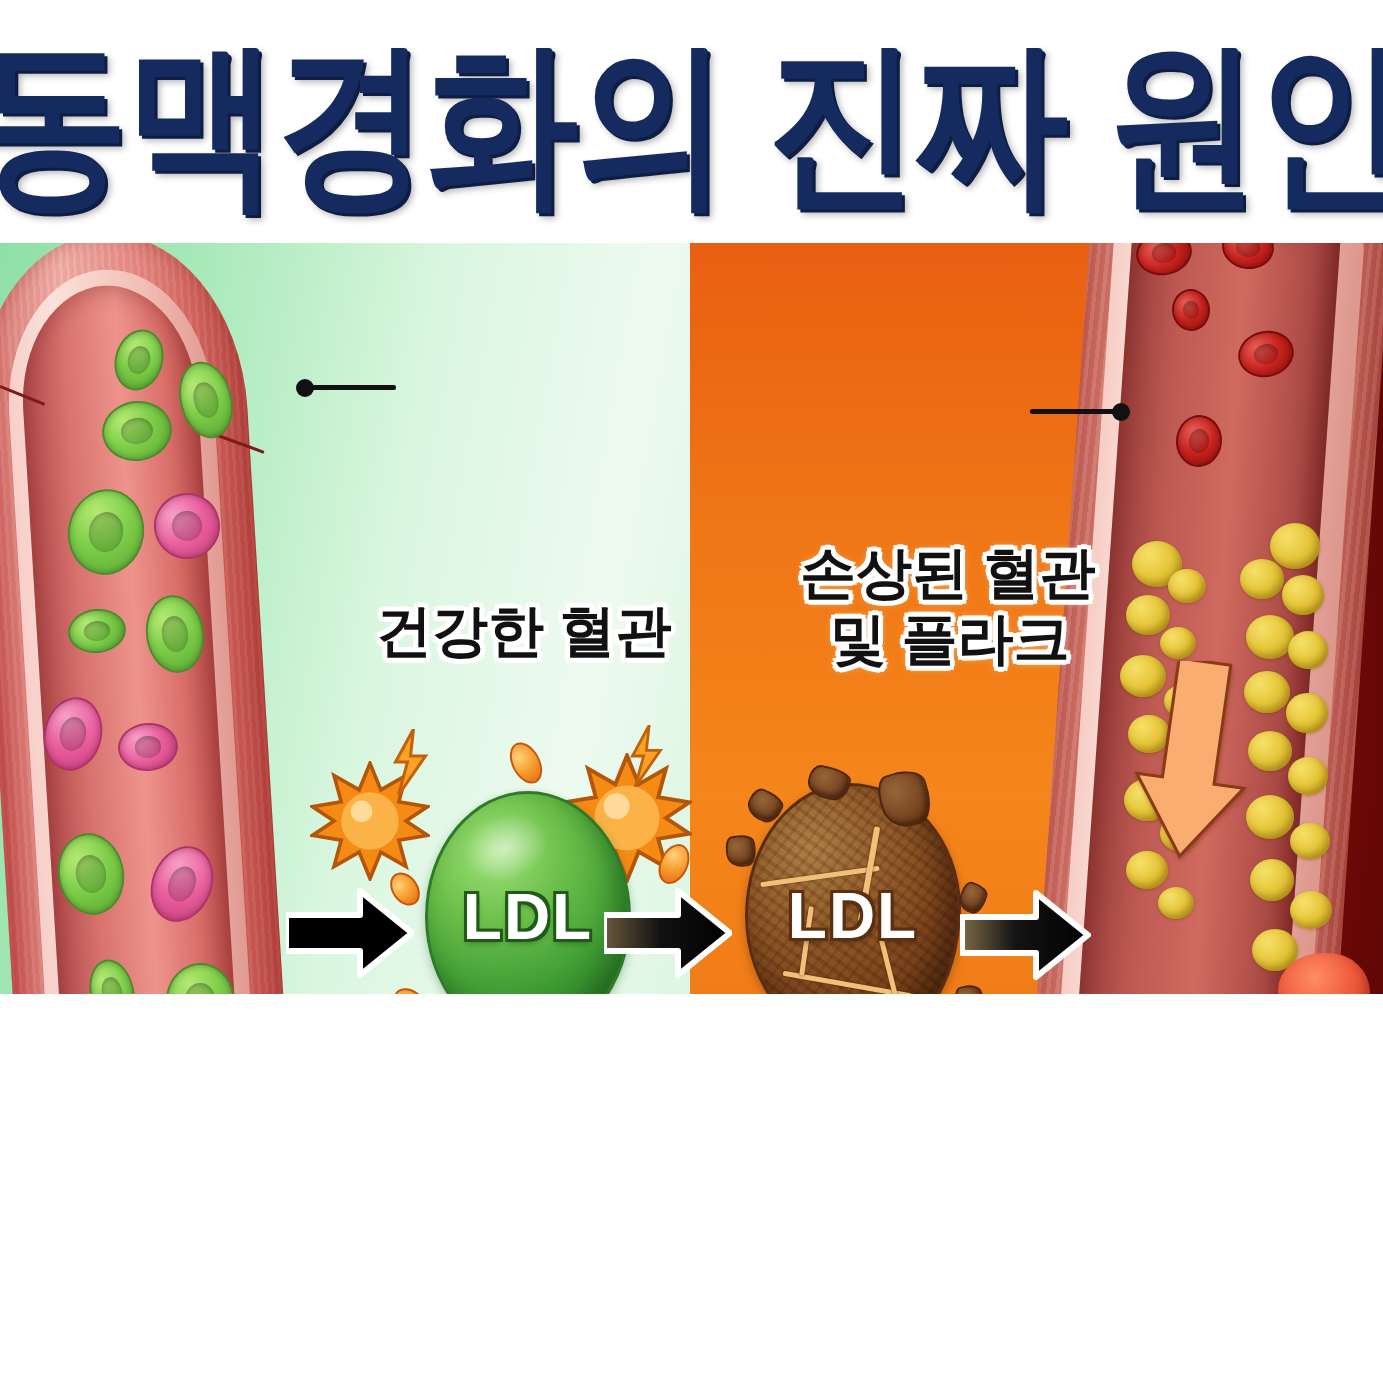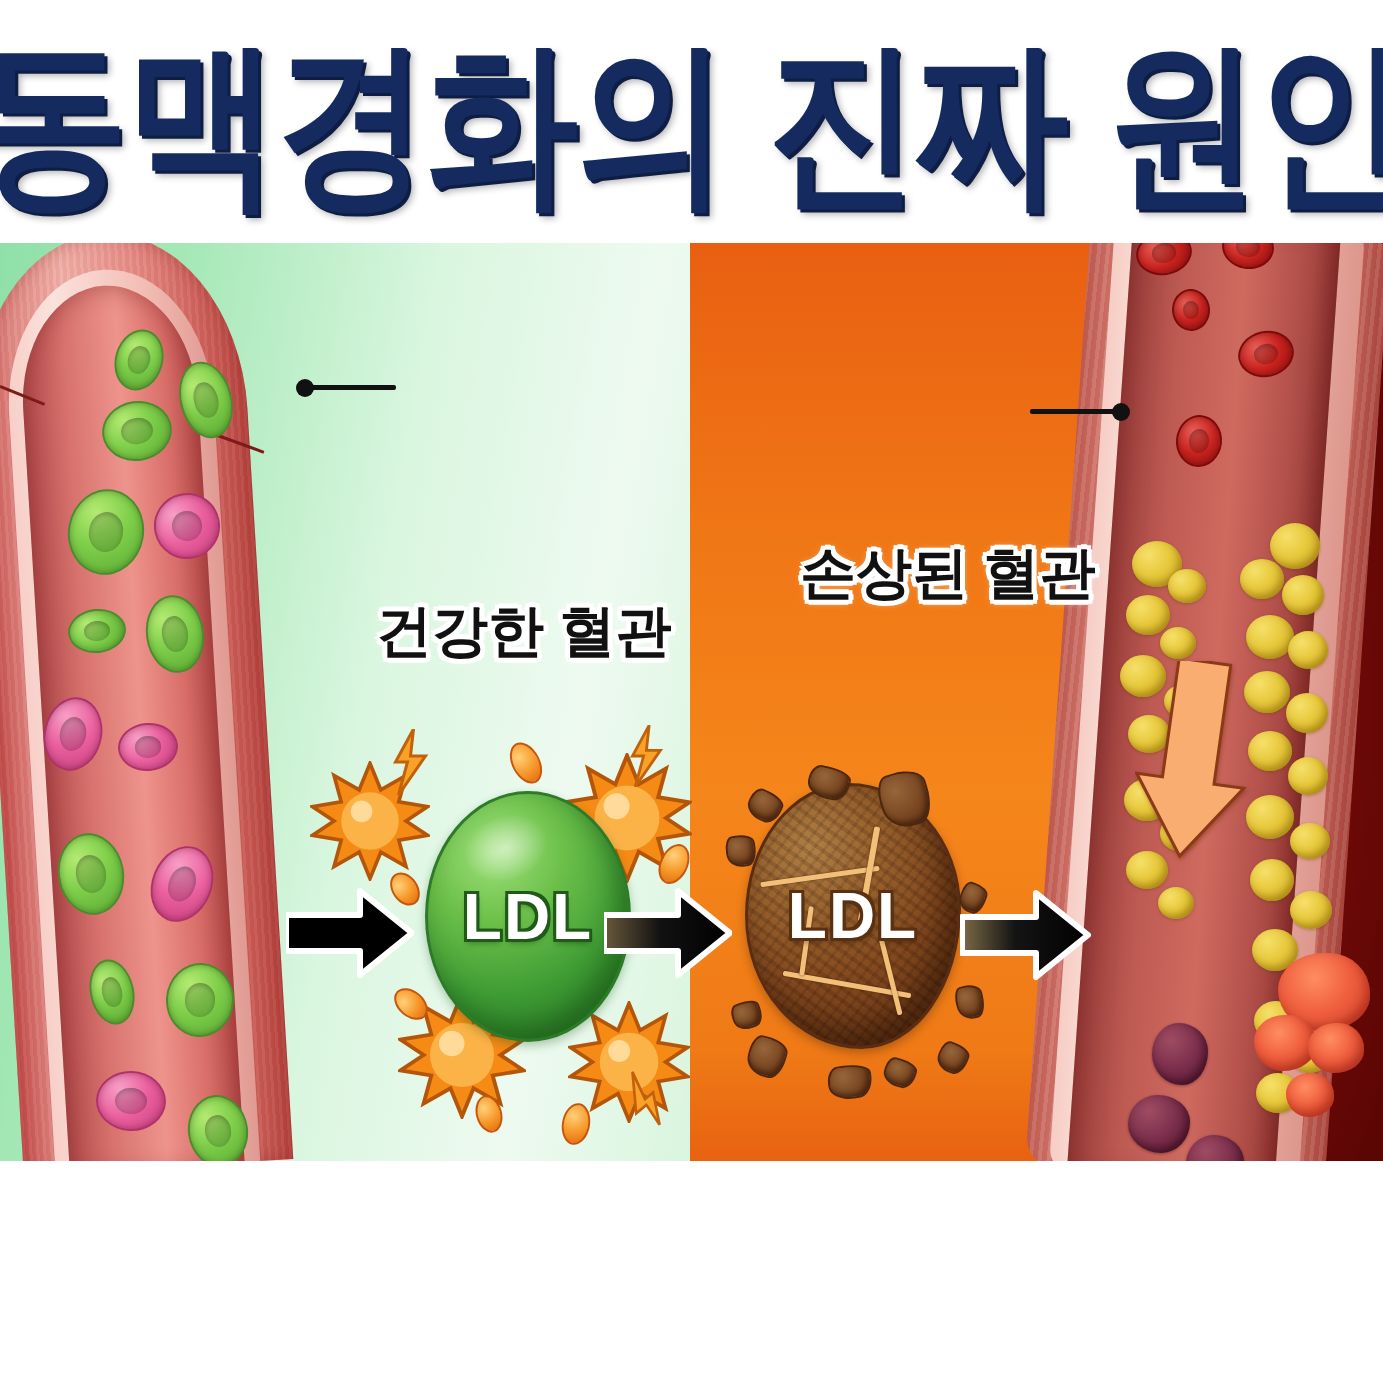--- a/index.html
+++ b/index.html
@@ -1,21 +1,21 @@
 <!DOCTYPE html>
 <html><head>
 <meta charset="utf-8">
 <style>
   html,body{margin:0;padding:0;background:#fff;}
   body{font-family:"Liberation Sans","DejaVu Sans",sans-serif;}
 
   .page{
     position:relative;
     width:1383px;
-    height:1379px;
+    height:994px;
     overflow:hidden;
     background:#fff;
   }
 
   
   .title-band{
     position:absolute;left:0;top:0;width:1383px;height:243px;
     background:#ffffff;
     display:flex;align-items:center;justify-content:center;
   }
@@ -462,20 +462,21 @@
     </svg>
 
     <div class="leader" style="left:296px;top:136px;width:100px;height:20px;">
       <div class="dot" style="left:0;top:0;"></div>
       <div class="ln" style="left:12px;width:88px;"></div>
     </div>
     <div class="callout" id="callout-healthy">건강한 혈관</div>
 
     <div class="callout" id="callout-damaged">
       <span class="l1">손상된 혈관</span>
+      <span class="l2">및 플라크</span>
     </div>
     <div class="leader" style="left:1030px;top:160px;width:100px;height:20px;">
       <div class="ln" style="left:0;width:88px;"></div>
       <div class="dot" style="left:82px;top:0;"></div>
     </div>
 
   </div>
 
 
 </div>

